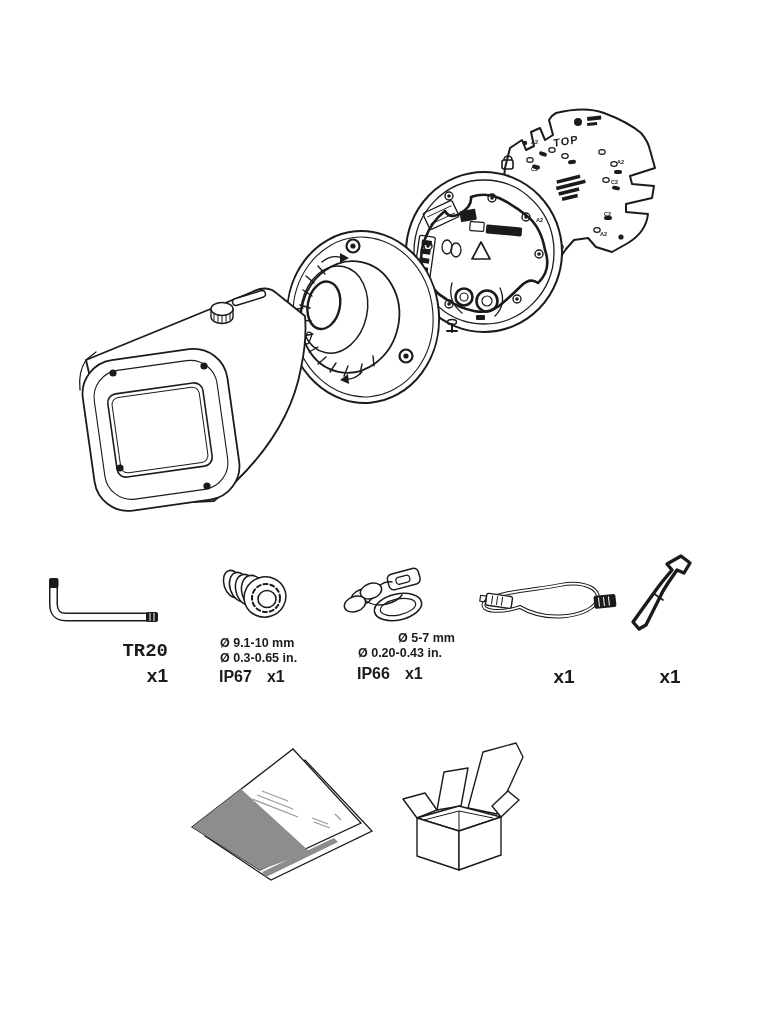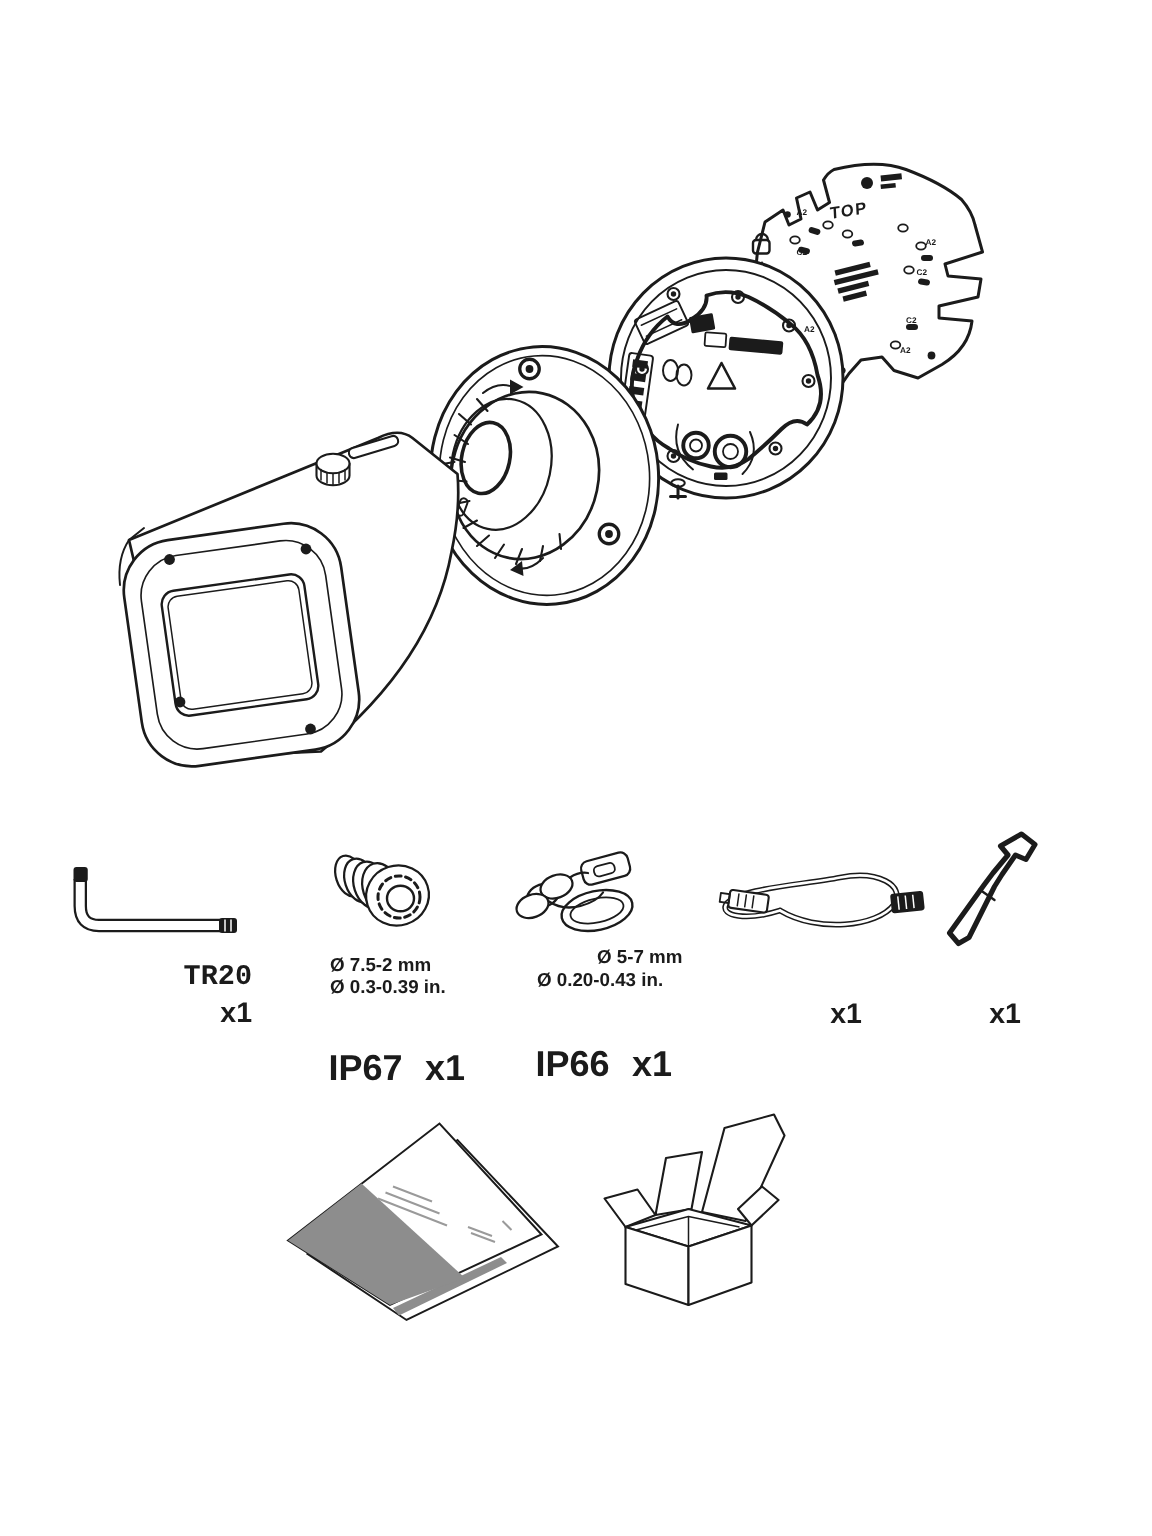--- a/index.html
+++ b/index.html
@@ -6,21 +6,21 @@
   .stage{position:relative;width:768px;height:1024px;background:#ffffff;overflow:hidden;
          font-family:"Liberation Sans",sans-serif;color:#1b1b1b;}
   svg{position:absolute;left:0;top:0;}
   .ln{stroke:#1b1b1b;fill:none;stroke-linecap:round;stroke-linejoin:round;}
   .fl{fill:#1b1b1b;stroke:none;}
   .wh{fill:#ffffff;}
   .lbl{position:absolute;font-weight:700;line-height:1.12;white-space:nowrap;color:#1b1b1b;}
   .qty{font-size:19px;}
   .big{font-size:19px;}
   .dims{font-size:12.5px;}
-  .rating-row{display:flex;gap:15px;font-size:24px;align-items:baseline;margin-top:32px;}
+  .rating-row{display:flex;gap:15px;font-size:16px;align-items:baseline;}
   .top-lbl{font-size:11px;letter-spacing:1px;transform:rotate(-9deg) skewX(-6deg);transform-origin:left top;}
   .hole-lbl{position:absolute;font-size:5.5px;font-weight:700;color:#1b1b1b;white-space:nowrap;}
   .right-col{text-align:right;}
 </style>
 </head>
 <body>
 
 <div class="stage">
 
 <svg width="768" height="1024" viewBox="0 0 768 1024">
@@ -312,22 +312,22 @@
 <div class="hole-lbl" style="left:531px;top:166px;">C2</div>
 <div class="hole-lbl" style="left:617px;top:159px;">A2</div>
 <div class="hole-lbl" style="left:611px;top:179px;">C2</div>
 <div class="hole-lbl" style="left:604px;top:211px;">C2</div>
 <div class="hole-lbl" style="left:600px;top:231px;">A2</div>
 <div class="hole-lbl" style="left:536px;top:217px;">A2</div>
 
 <div class="lbl big right-col" style="left:60px;top:641px;width:108px;font-family:Liberation Mono, monospace;">TR20</div>
 <div class="lbl qty right-col" style="left:60px;top:665px;width:108px;">x1</div>
 
-<div class="lbl dims" style="left:220px;top:636px;">Ø 7.5-2 mm</div>
-<div class="lbl dims" style="left:220px;top:651px;">Ø 0.3-0.39 in.</div>
+<div class="lbl dims" style="left:220px;top:636px;">Ø 9.1-10 mm</div>
+<div class="lbl dims" style="left:220px;top:651px;">Ø 0.3-0.65 in.</div>
 <div class="lbl rating-row" style="left:219px;top:668px;">
   <span>IP67</span>
   <span>x1</span>
 </div>
 
 <div class="lbl dims" style="left:358px;top:631px;margin-left:40px;">Ø 5-7 mm</div>
 <div class="lbl dims" style="left:358px;top:646px;">Ø 0.20-0.43 in.</div>
 <div class="lbl rating-row" style="left:357px;top:665px;align-items:flex-end;">
   <span>IP66</span>
   <span>x1</span>

